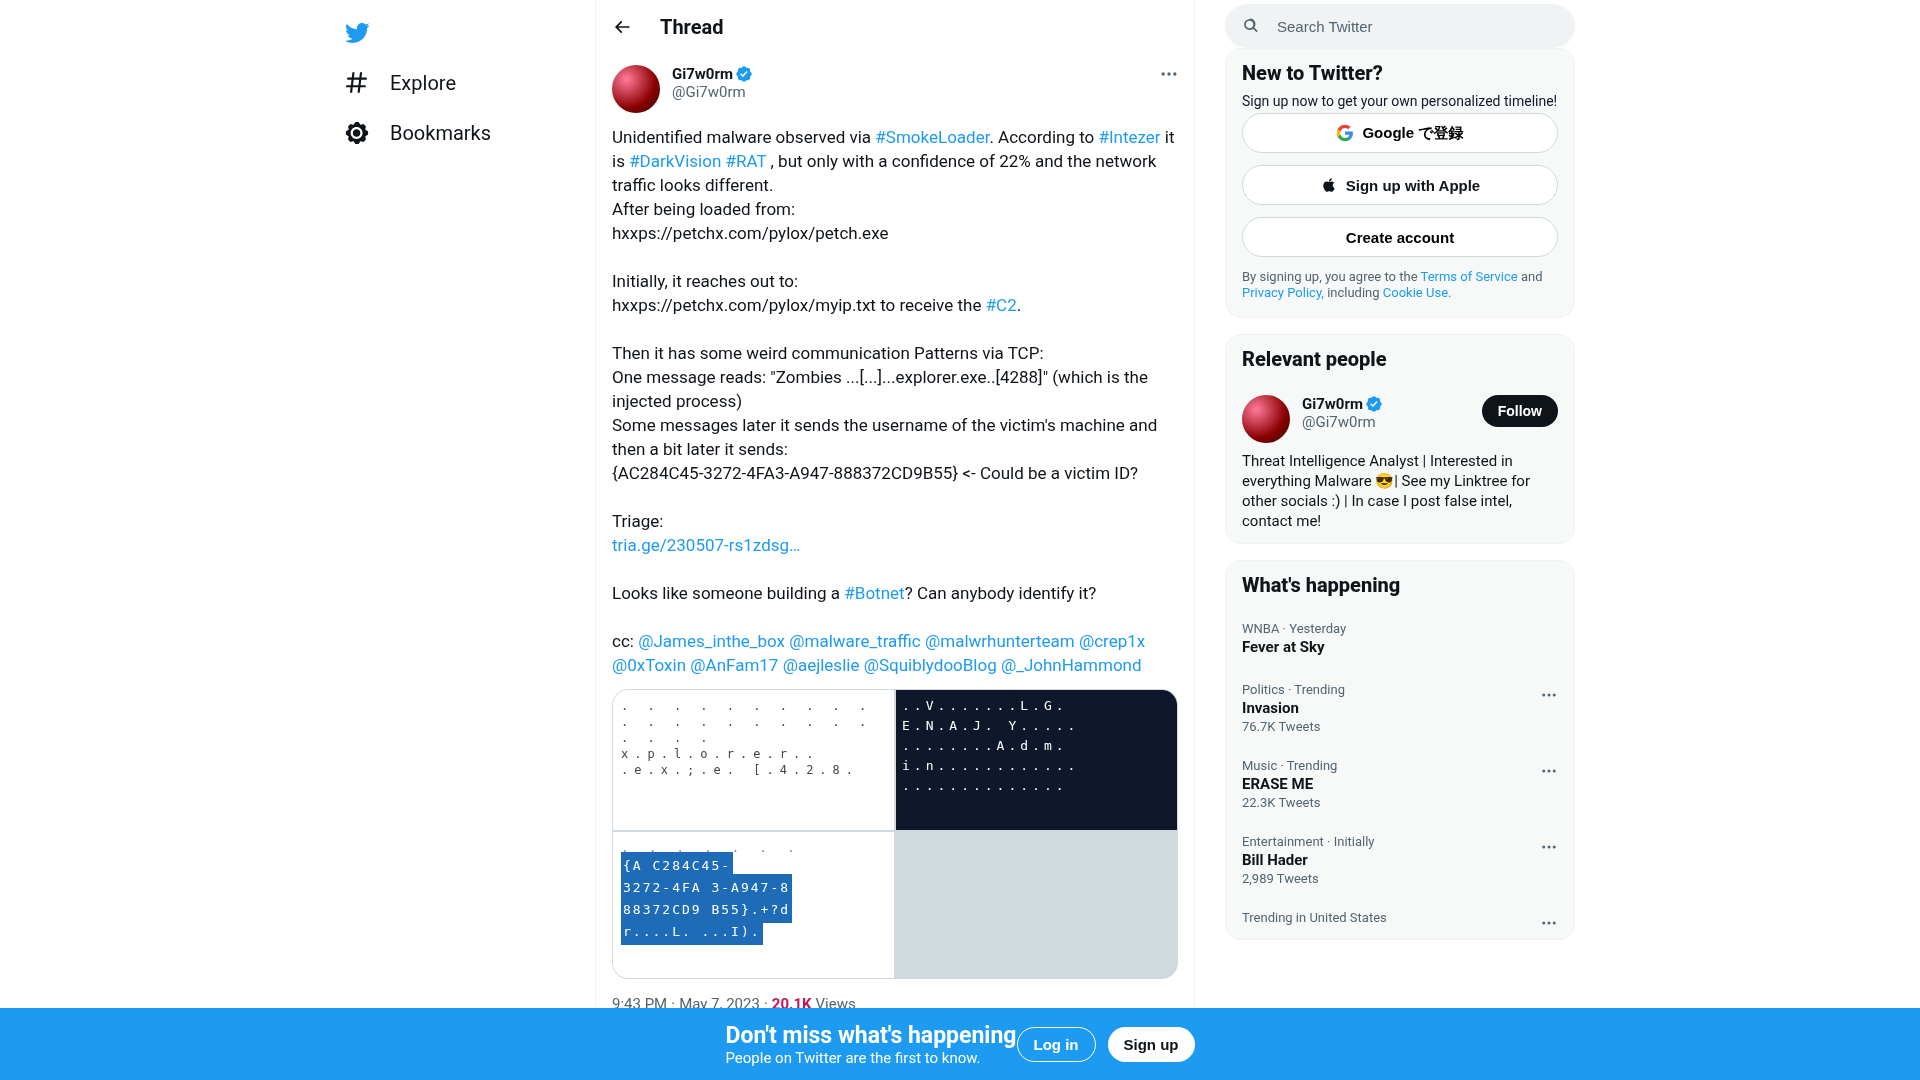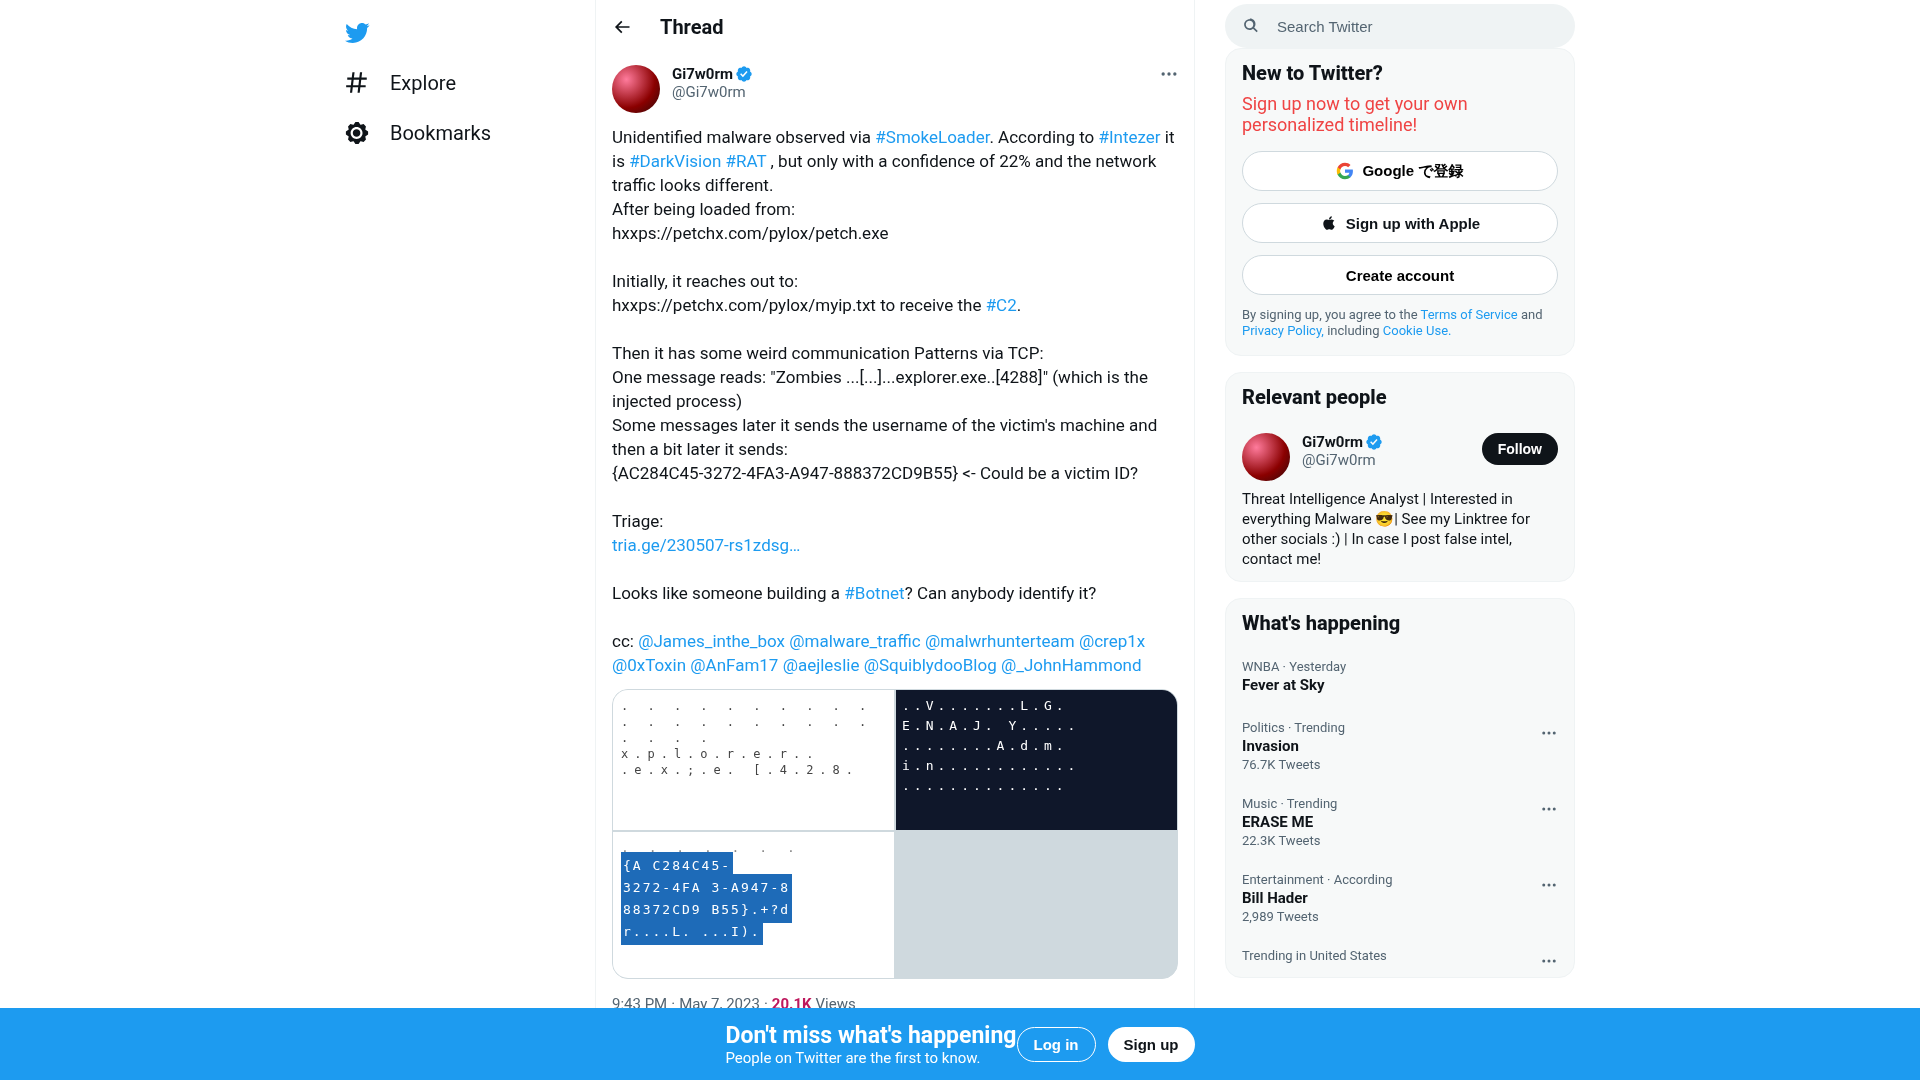--- a/index.html
+++ b/index.html
@@ -58,21 +58,21 @@
     
     .right-sidebar { width: 350px; margin-left: 30px; padding-top: 4px; }
     .search-box { background: #eff3f4; border-radius: 9999px; height: 44px; display: flex; align-items: center; padding: 0 16px; }
     .search-box svg { width: 20px; height: 20px; color: #536471; margin-right: 16px; }
     .search-box input { background: transparent; border: none; outline: none; font-size: 15px; flex: 1; color: #0f1419; }
     .search-box input::placeholder { color: #536471; }
     
     .side-card { background: #f7f9f9; border-radius: 16px; margin-bottom: 16px; border: 1px solid #eff3f4; padding: 12px 16px 16px 16px;}
     .side-card.nopad { padding: 0; }
     .side-card h2 { font-size: 20px; font-weight: 800; margin-bottom: 8px; }
-    .signup-desc { font-size: 18px; color: #ef4444; margin-bottom: 16px; }
+    .signup-desc { font-size: 14px; color: #0f172a; margin-bottom: 4px; }
     
     .signup-btn { width: 100%; height: 40px; border-radius: 9999px; border: 1px solid #cfd9de; background: #fff; font-size: 15px; font-weight: 700; display: flex; align-items: center; justify-content: center; gap: 8px; margin-bottom: 12px; cursor: pointer; }
     .signup-btn.apple { color:#0f1419; }
     .google-g { display:inline-flex; }
     .legal { font-size: 13px; color: #536471; line-height: 16px; }
     
     .rel-title, .wh-title { font-size: 20px; font-weight: 800; padding: 12px 16px; }
     .rel-person { padding: 12px 16px; }
     .rel-top { display: flex; gap: 12px; align-items: flex-start; }
     .rel-avatar { width: 48px; height: 48px; border-radius: 50%; background: radial-gradient(circle at 30% 30%, #ff7b9c, #8b0000 60%, #2a0a0a); flex-shrink:0; }
@@ -297,21 +297,21 @@
     <div class="trend-count">22.3K Tweets</div>
     <div class="trend-more">
                 <svg viewBox="0 0 24 24" width="18" height="18">
                   <circle cx="5" cy="12" r="2"></circle>
                   <circle cx="12" cy="12" r="2"></circle>
                   <circle cx="19" cy="12" r="2"></circle>
                 </svg>
               </div>
   </div>
             <div class="trend-item">
-    <div class="trend-meta">Entertainment · According</div>
+    <div class="trend-meta">Entertainment · Initially</div>
     <div class="trend-title">Bill Hader</div>
     <div class="trend-count">2,989 Tweets</div>
     <div class="trend-more">
                 <svg viewBox="0 0 24 24" width="18" height="18">
                   <circle cx="5" cy="12" r="2"></circle>
                   <circle cx="12" cy="12" r="2"></circle>
                   <circle cx="19" cy="12" r="2"></circle>
                 </svg>
               </div>
   </div>

